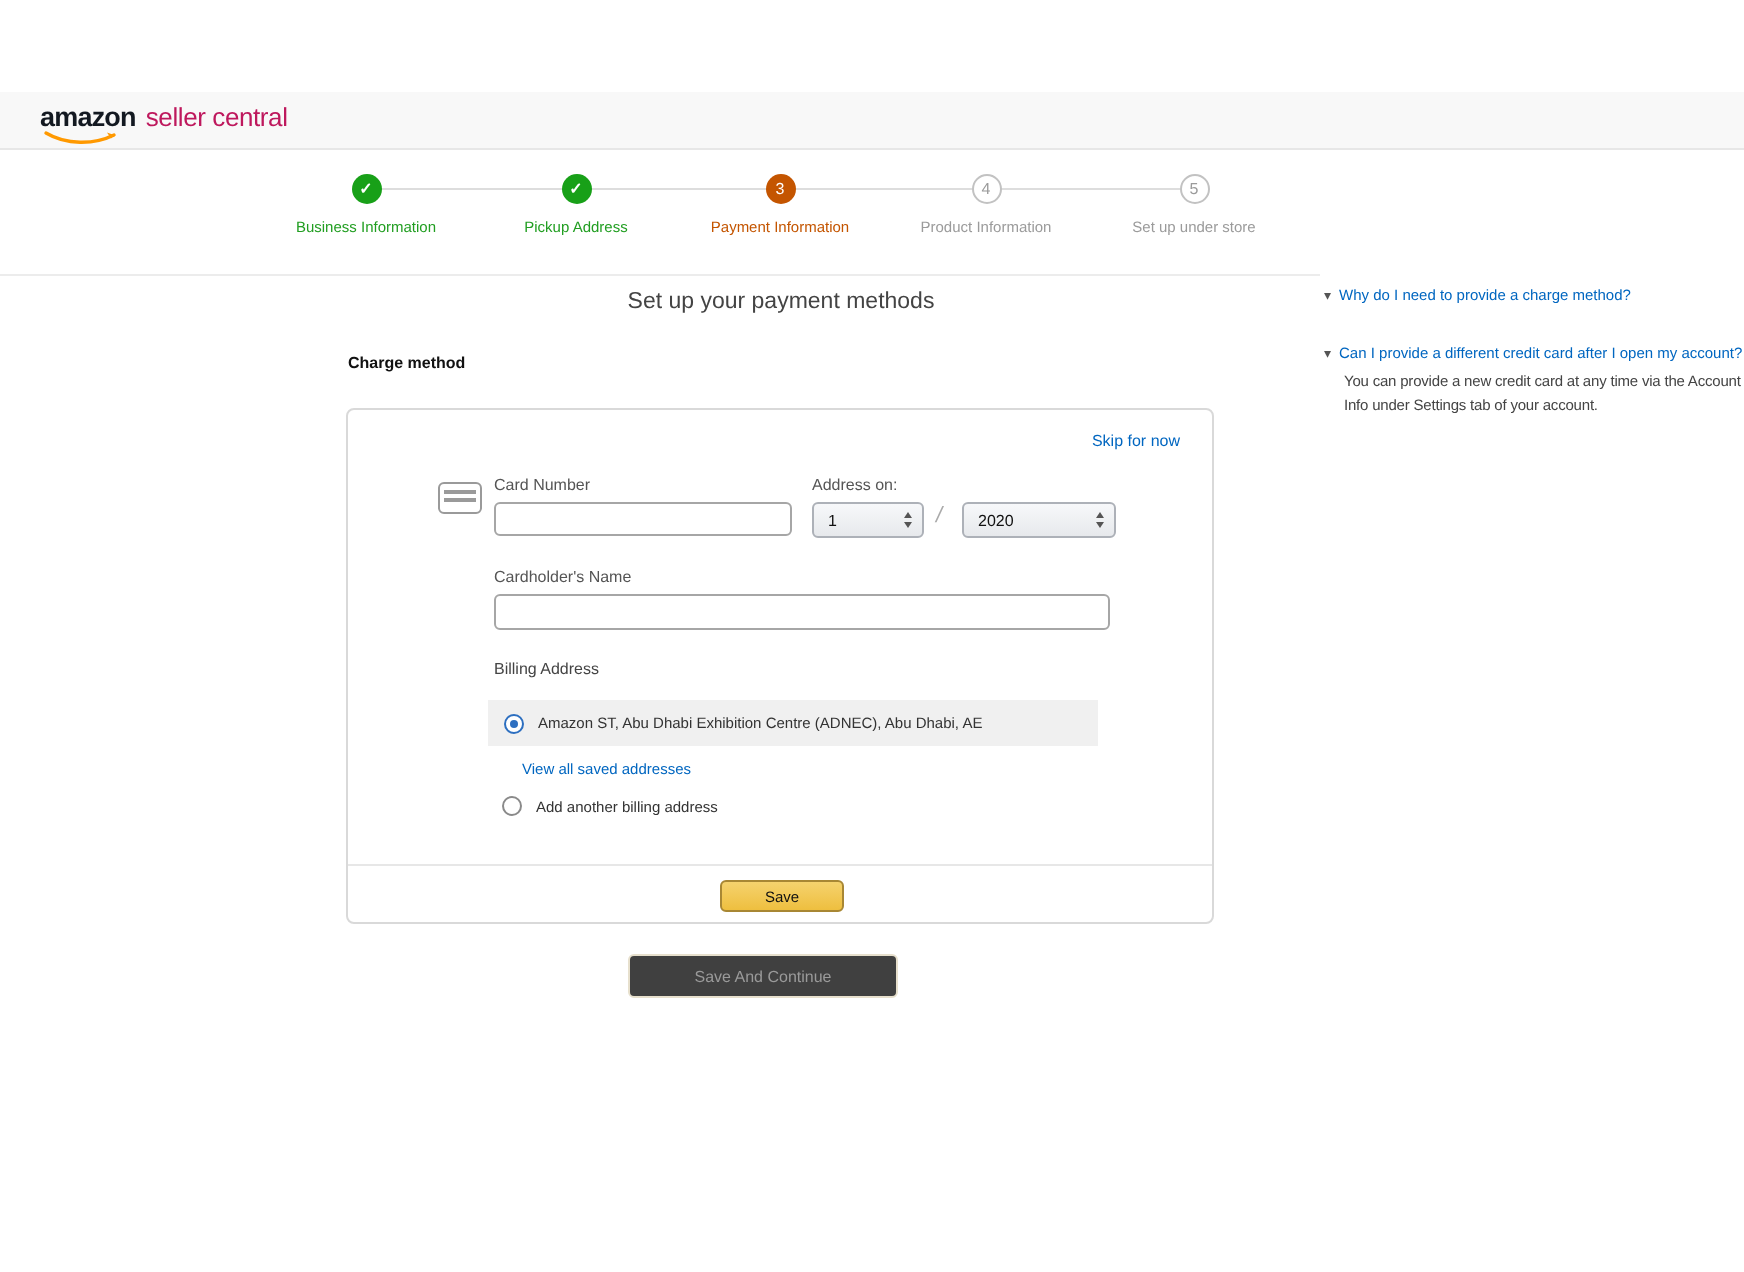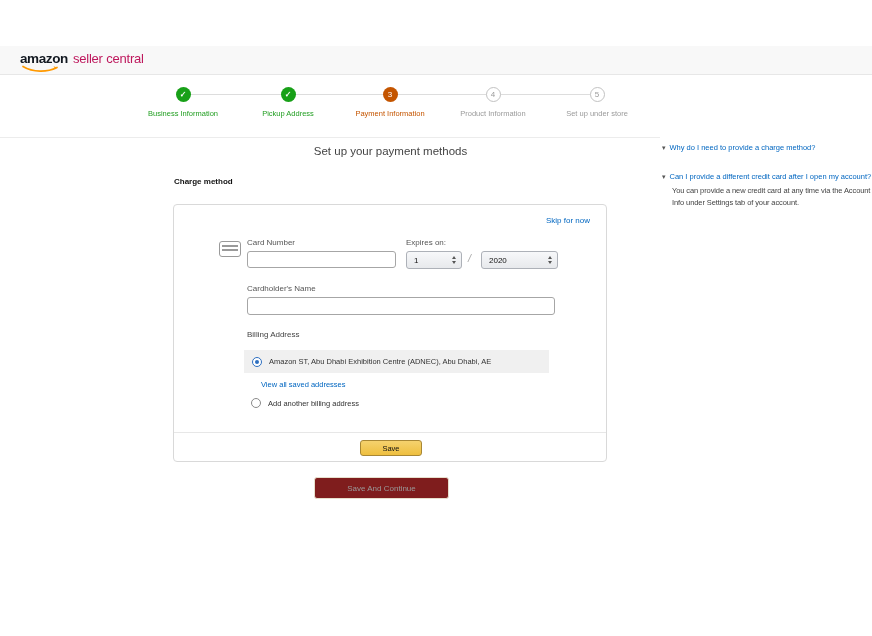--- a/index.html
+++ b/index.html
@@ -81,21 +81,21 @@
                cursor:pointer; text-decoration:none; }
   .add-row { position:absolute; left:77px; top:193px; display:flex; align-items:center; cursor:pointer; }
   .add-text { font-size:7.5px; color:#333; margin-left:7px; }
 
   .panel-divider { position:absolute; left:0; top:227px; width:100%; height:1px; background:#e7e7e7; }
   .save-btn { position:absolute; left:186px; top:235px; width:62px; height:16px;
               background:linear-gradient(#f5d26e,#eebf3f); border:1px solid #a88734; border-radius:3px;
               font-size:7.5px; color:#111; font-family:"Liberation Sans",sans-serif; cursor:pointer; }
 
   .save-continue { position:absolute; left:314px; top:477px; width:135px; height:22px;
-                   background:#7f1d1d; border:1px solid #e7e0cd; border-radius:3px;
+                   background:#404040; border:1px solid #e7e0cd; border-radius:3px;
                    font-size:8px; color:#9a9a9a; font-family:"Liberation Sans",sans-serif; cursor:pointer; }
 
   
   .faq { position:absolute; left:662px; top:143px; width:210px; }
   .faq-item + .faq-item { margin-top:20px; }
   .faq-q { font-size:7.5px; color:#0066c0; white-space:nowrap; cursor:pointer; display:flex; align-items:center; }
   .faq-tri { color:#555; font-size:7px; margin-right:4px; }
   .faq-a { font-size:7.5px; color:#444; line-height:1.65; margin-top:4px; margin-left:10px;
            letter-spacing:-0.1px; }
 </style>
@@ -149,21 +149,21 @@
   <div class="section-label">Charge method</div>
 
   <div class="panel">
     <a class="skip-link">Skip for now</a>
 
     <div class="card-icon"></div>
 
     <div class="fld-label lbl-cardnum">Card Number</div>
     <input class="txt-input in-cardnum" type="text" style="">
 
-    <div class="fld-label lbl-expires">Expires on:</div>
+    <div class="fld-label lbl-expires">Address on:</div>
     <div class="sel sel-month">
       <span>1</span>
       <span class="sel-arrows">
           <span class="tri-up"></span>
           <span class="tri-down"></span>
         </span>
     </div>
     <span class="slash">/</span>
     <div class="sel sel-year">
       <span>2020</span>

